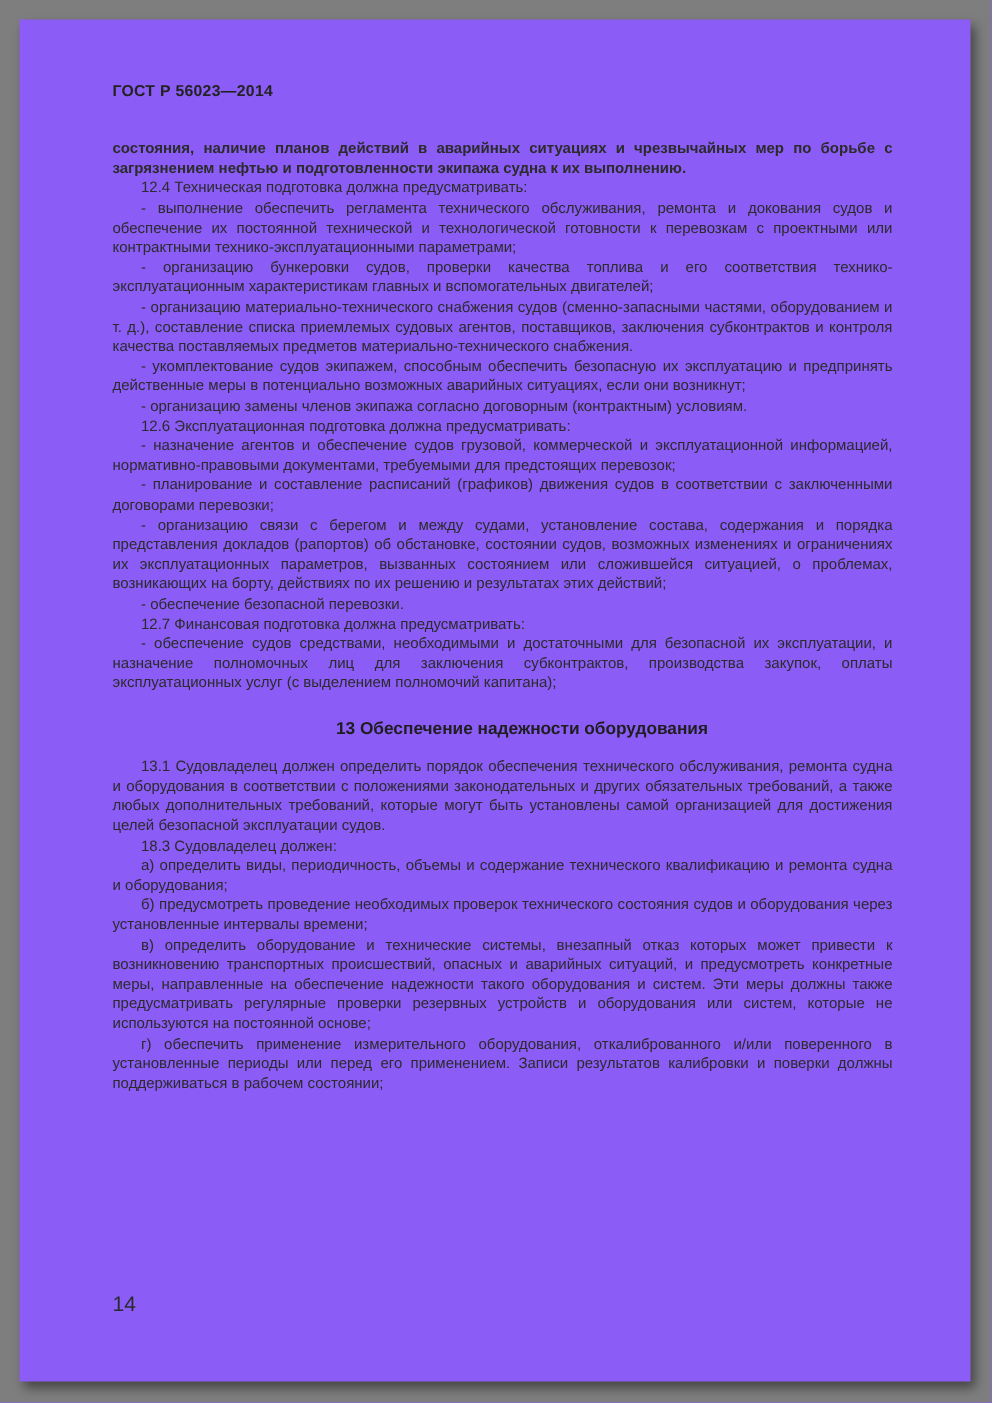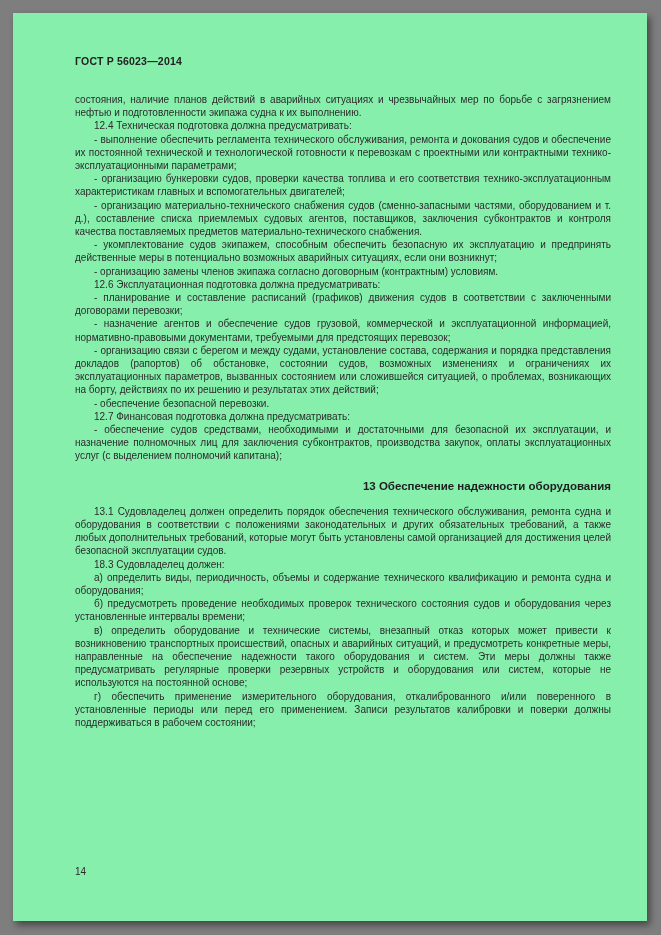--- a/index.html
+++ b/index.html
@@ -17,79 +17,80 @@
     position: relative;
     width: 661px;
     height: 935px;
   }
   .page {
     position: absolute;
     left: 13px;
     top: 13px;
     width: 634px;
     height: 908px;
-    background: #86efac;
+    background: #8b5cf6;
     box-shadow: 3px 4px 7px rgba(0,0,0,0.45);
     box-sizing: border-box;
-    padding: 42px 36px 0 62px;
+    padding: 42px 52px 0 62px;
   }
   .doc-header {
     font-size: 10.5px;
     font-weight: 700;
     color: #222;
     letter-spacing: 0.2px;
   }
   .content {
     margin-top: 26px;
     color: #2b2b2b;
     font-size: 10px;
     line-height: 13.2px;
   }
   .para {
     margin: 0;
     text-align: justify;
     text-indent: 19px;
   }
   .para.continuation {
     text-indent: 0;
+    font-weight: bold;
   }
   .para.heading {
     font-weight: 700;
     font-size: 11.5px;
     line-height: 14px;
-    text-align: right;
+    text-align: center;
     text-indent: 26px;
     margin: 16px 0 12px 0;
     color: #1e1e1e;
   }
   .page-number {
     position: absolute;
     left: 62px;
     bottom: 44px;
-    font-size: 10px;
+    font-size: 14px;
     color: #2b2b2b;
   }
 </style>
 </head>
 <body>
 
 <div class="canvas">
   <div class="page">
     <div class="doc-header">ГОСТ Р 56023—2014</div>
     <div class="content" id="content">
         <p class="para continuation">состояния, наличие планов действий в аварийных ситуациях и чрезвычайных мер по борьбе с загрязнением нефтью и подготовленности экипажа судна к их выполнению.</p>
         <p class="para body">12.4 Техническая подготовка должна предусматривать:</p>
         <p class="para body">- выполнение обеспечить регламента технического обслуживания, ремонта и докования судов и обеспечение их постоянной технической и технологической готовности к перевозкам с проектными или контрактными технико-эксплуатационными параметрами;</p>
         <p class="para body">- организацию бункеровки судов, проверки качества топлива и его соответствия технико-эксплуатационным характеристикам главных и вспомогательных двигателей;</p>
         <p class="para body">- организацию материально-технического снабжения судов (сменно-запасными частями, оборудованием и т. д.), составление списка приемлемых судовых агентов, поставщиков, заключения субконтрактов и контроля качества поставляемых предметов материально-технического снабжения.</p>
         <p class="para body">- укомплектование судов экипажем, способным обеспечить безопасную их эксплуатацию и предпринять действенные меры в потенциально возможных аварийных ситуациях, если они возникнут;</p>
         <p class="para body">- организацию замены членов экипажа согласно договорным (контрактным) условиям.</p>
         <p class="para body">12.6 Эксплуатационная подготовка должна предусматривать:</p>
+        <p class="para body">- назначение агентов и обеспечение судов грузовой, коммерческой и эксплуатационной информацией, нормативно-правовыми документами, требуемыми для предстоящих перевозок;</p>
         <p class="para body">- планирование и составление расписаний (графиков) движения судов в соответствии с заключенными договорами перевозки;</p>
-        <p class="para body">- назначение агентов и обеспечение судов грузовой, коммерческой и эксплуатационной информацией, нормативно-правовыми документами, требуемыми для предстоящих перевозок;</p>
         <p class="para body">- организацию связи с берегом и между судами, установление состава, содержания и порядка представления докладов (рапортов) об обстановке, состоянии судов, возможных изменениях и ограничениях их эксплуатационных параметров, вызванных состоянием или сложившейся ситуацией, о проблемах, возникающих на борту, действиях по их решению и результатах этих действий;</p>
         <p class="para body">- обеспечение безопасной перевозки.</p>
         <p class="para body">12.7 Финансовая подготовка должна предусматривать:</p>
         <p class="para body">- обеспечение судов средствами, необходимыми и достаточными для безопасной их эксплуатации, и назначение полномочных лиц для заключения субконтрактов, производства закупок, оплаты эксплуатационных услуг (с выделением полномочий капитана);</p>
         <p class="para heading">13 Обеспечение надежности оборудования</p>
         <p class="para body">13.1 Судовладелец должен определить порядок обеспечения технического обслуживания, ремонта судна и оборудования в соответствии с положениями законодательных и других обязательных требований, а также любых дополнительных требований, которые могут быть установлены самой организацией для достижения целей безопасной эксплуатации судов.</p>
         <p class="para body">18.3 Судовладелец должен:</p>
         <p class="para body">а) определить виды, периодичность, объемы и содержание технического квалификацию и ремонта судна и оборудования;</p>
         <p class="para body">б) предусмотреть проведение необходимых проверок технического состояния судов и оборудования через установленные интервалы времени;</p>
         <p class="para body">в) определить оборудование и технические системы, внезапный отказ которых может привести к возникновению транспортных происшествий, опасных и аварийных ситуаций, и предусмотреть конкретные меры, направленные на обеспечение надежности такого оборудования и систем. Эти меры должны также предусматривать регулярные проверки резервных устройств и оборудования или систем, которые не используются на постоянной основе;</p>

